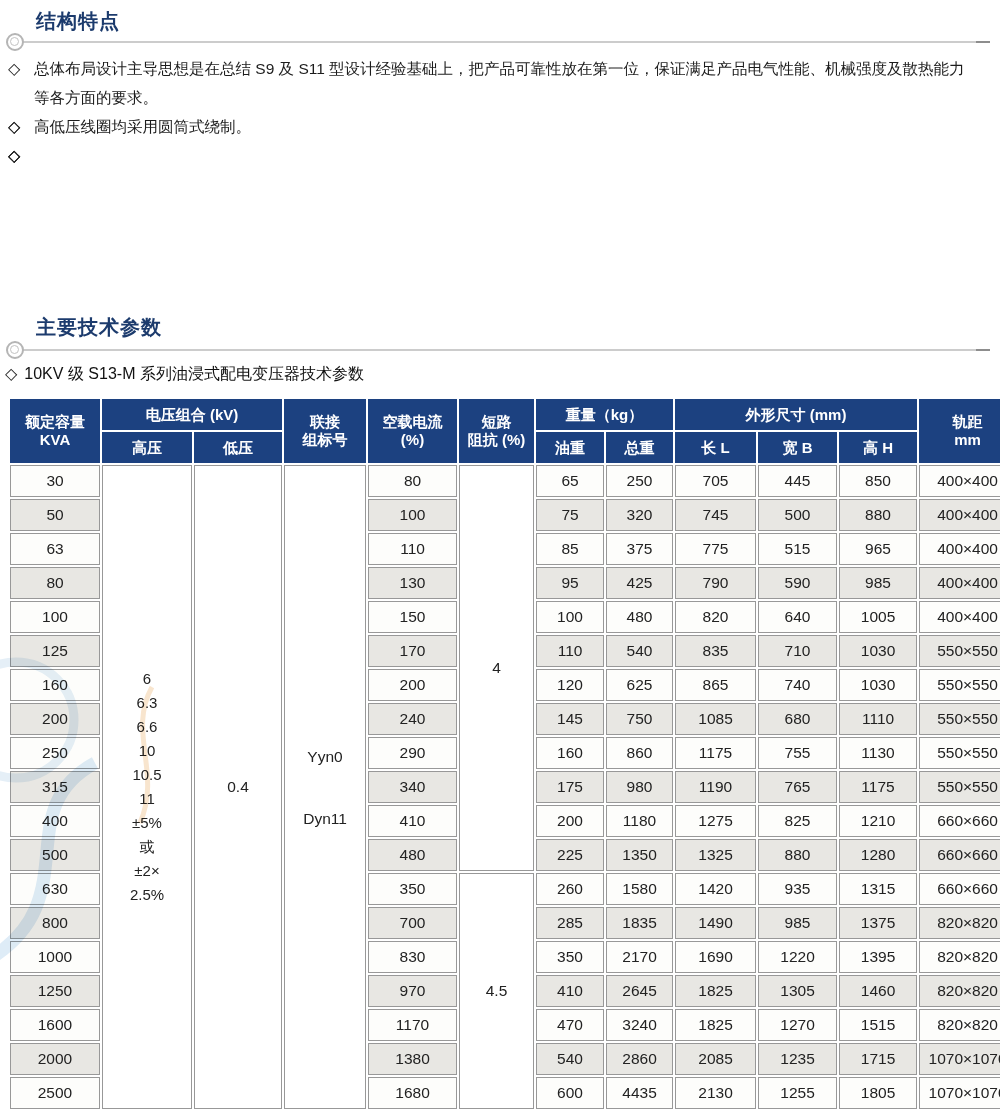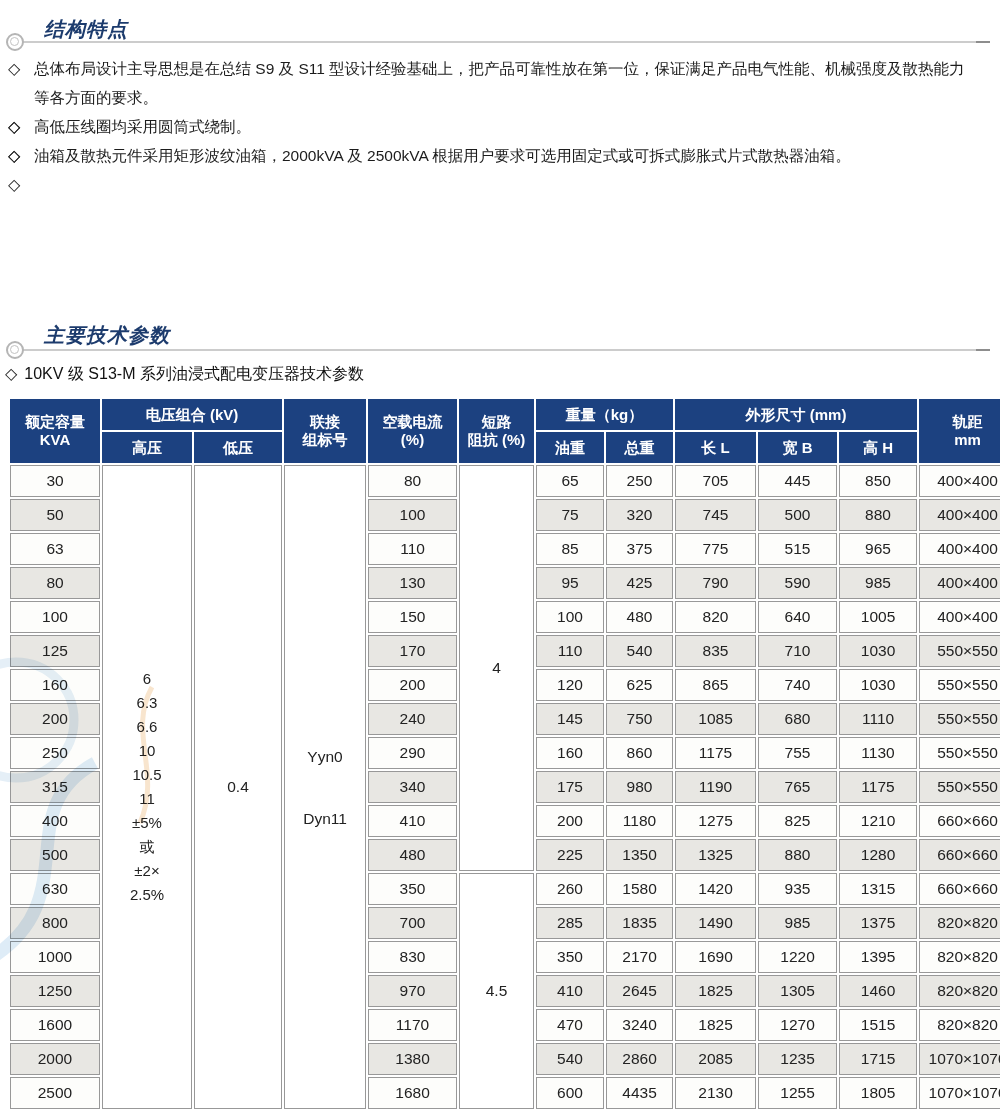--- a/index.html
+++ b/index.html
@@ -1,21 +1,21 @@
 <!DOCTYPE html>
 <html><head>
 <meta charset="utf-8">
 <style>
   html,body{margin:0;padding:0;background:#fff;}
   .page{position:relative;width:1000px;height:1118px;background:#fff;overflow:hidden;
         font-family:"Liberation Sans","DejaVu Sans",sans-serif;color:#222;}
 
   
-  .sec-title{position:absolute;margin:8px;font-size:20px;font-weight:bold;
-             color:#1c3b6d;letter-spacing:1px;font-style:italic;}
+  .sec-title{position:absolute;margin:0;font-size:20px;font-weight:bold;
+             color:#1c3b6d;letter-spacing:1px;}
   #title-features{left:36px;top:8px;}
   #title-params{left:36px;top:314px;}
 
   
   .rule{position:absolute;left:17px;right:10px;height:2px;background:#cccccc;}
   .rule::after{content:"";position:absolute;right:0;top:0;width:14px;height:2px;background:#8d8d8d;}
   #rule-1{top:41px;}
   #rule-2{top:349px;}
   .ring{position:absolute;left:6px;width:14px;height:14px;border:2px solid #b5b5b5;
         border-radius:50%;background:#fff;z-index:2;}
@@ -57,21 +57,21 @@
 
   <h2 class="sec-title" id="title-features">结构特点</h2>
   <span class="ring" id="ring-1"></span>
   <div class="rule" id="rule-1"></div>
 
   <ul id="feature-list">
       <li><span class="diamond">◇</span><span>总体布局设计主导思想是在总结 S9 及 S11 型设计经验基础上，把产品可靠性放在第一位，保证满足产品电气性能、机械强度及散热能力等各方面的要求。</span></li>
       <li><span class="diamond">◇</span></li>
       <li><span class="diamond">◇</span><span>高低压线圈均采用圆筒式绕制。</span></li>
       <li><span class="diamond">◇</span></li>
-      <li><span class="diamond">◇</span><span>油箱及散热元件采用矩形波纹油箱，2000kVA 及 2500kVA 根据用户要求可选用固定式或可拆式膨胀式片式散热器油箱。</span></li>
+      <li><span class="diamond">◇</span></li>
       <li><span class="diamond">◇</span></li>
     </ul>
 
   <h2 class="sec-title" id="title-params">主要技术参数</h2>
   <span class="ring" id="ring-2"></span>
   <div class="rule" id="rule-2"></div>
 
   <div id="table-caption">
     <span class="diamond">◇</span><span>10KV 级 S13-M 系列油浸式配电变压器技术参数</span>
   </div>

